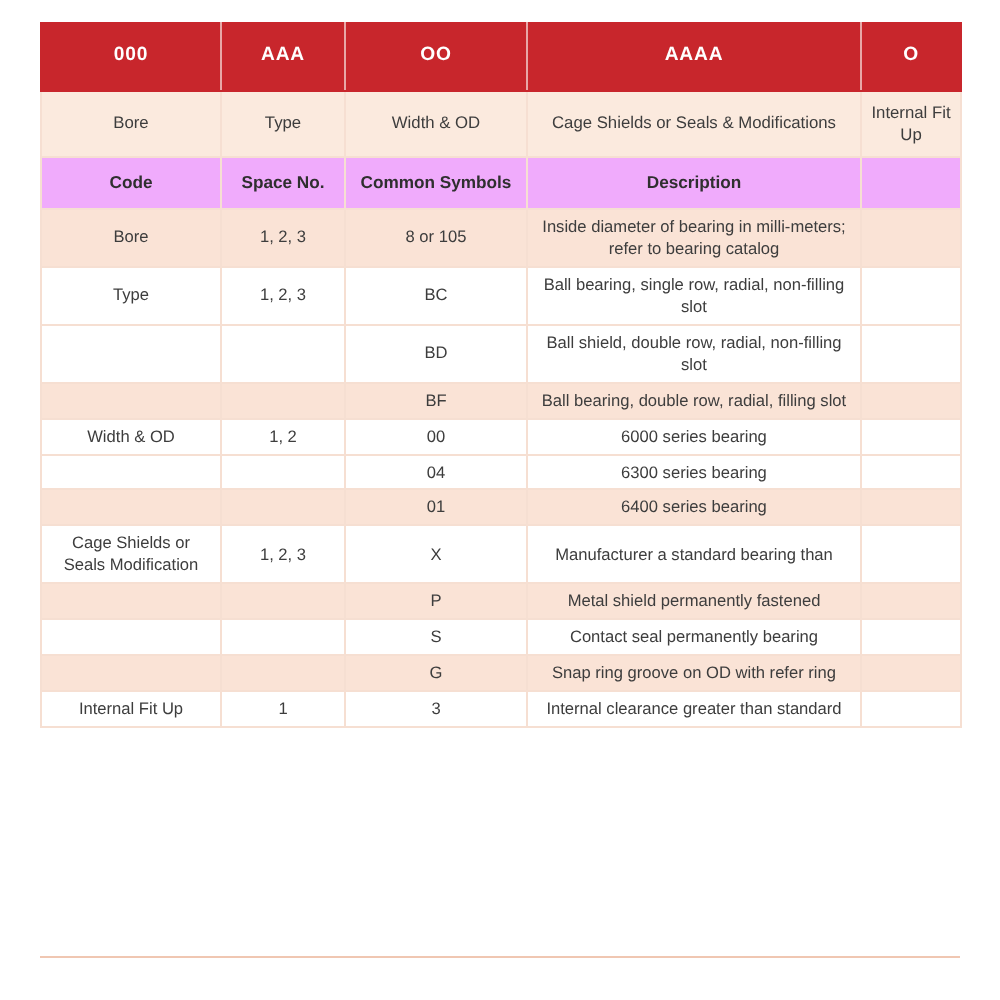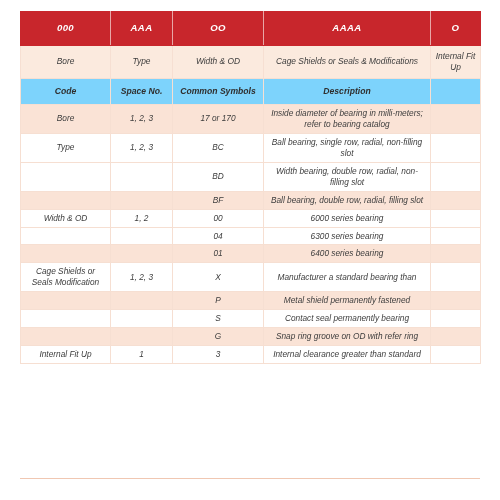--- a/index.html
+++ b/index.html
@@ -17,21 +17,20 @@
     height: 500px;
     background: #ffffff;
     overflow: hidden;
   }
 
   .table-wrap {
     position: absolute;
     left: 20px;
     top: 11px;
     width: 460px;
-    font-style: italic;
   }
 
   table.bearing-table {
     width: 460px;
     border-collapse: collapse;
     table-layout: fixed;
     font-size: 8.3px;
     color: #3d3d3d;
   }
 
@@ -68,21 +67,21 @@
   
   tr.head-cat td {
     background: #fbeade;
     color: #3d3d3d;
     height: 26px;
     font-size: 8.4px;
   }
 
   
   tr.head-sub td {
-    background: #7dd3fc;
+    background: #f0abfc;
     font-weight: bold;
     color: #2f2f2f;
     height: 19px;
     font-size: 8.6px;
   }
 
   
   tr.stripe-tint td { background: #fae3d6; }
   tr.stripe-plain td { background: #ffffff; }
 
@@ -130,36 +129,36 @@
           <td>Space No.</td>
           <td>Common Symbols</td>
           <td>Description</td>
           <td></td>
         </tr>
       </thead>
       <tbody id="table-body">
           <tr class="stripe-tint">
             <td>Bore</td>
             <td>1, 2, 3</td>
-            <td>17 or 170</td>
+            <td>8 or 105</td>
             <td>Inside diameter of bearing in milli-meters; refer to bearing catalog</td>
             <td class="empty"></td>
           </tr>
           <tr class="stripe-plain">
             <td>Type</td>
             <td>1, 2, 3</td>
             <td>BC</td>
             <td>Ball bearing, single row, radial, non-filling slot</td>
             <td class="empty"></td>
           </tr>
           <tr class="stripe-plain">
             <td class="empty"></td>
             <td class="empty"></td>
             <td>BD</td>
-            <td>Width bearing, double row, radial, non-filling slot</td>
+            <td>Ball shield, double row, radial, non-filling slot</td>
             <td class="empty"></td>
           </tr>
           <tr class="stripe-tint">
             <td class="empty"></td>
             <td class="empty"></td>
             <td>BF</td>
             <td>Ball bearing, double row, radial, filling slot</td>
             <td class="empty"></td>
           </tr>
           <tr class="stripe-plain">

